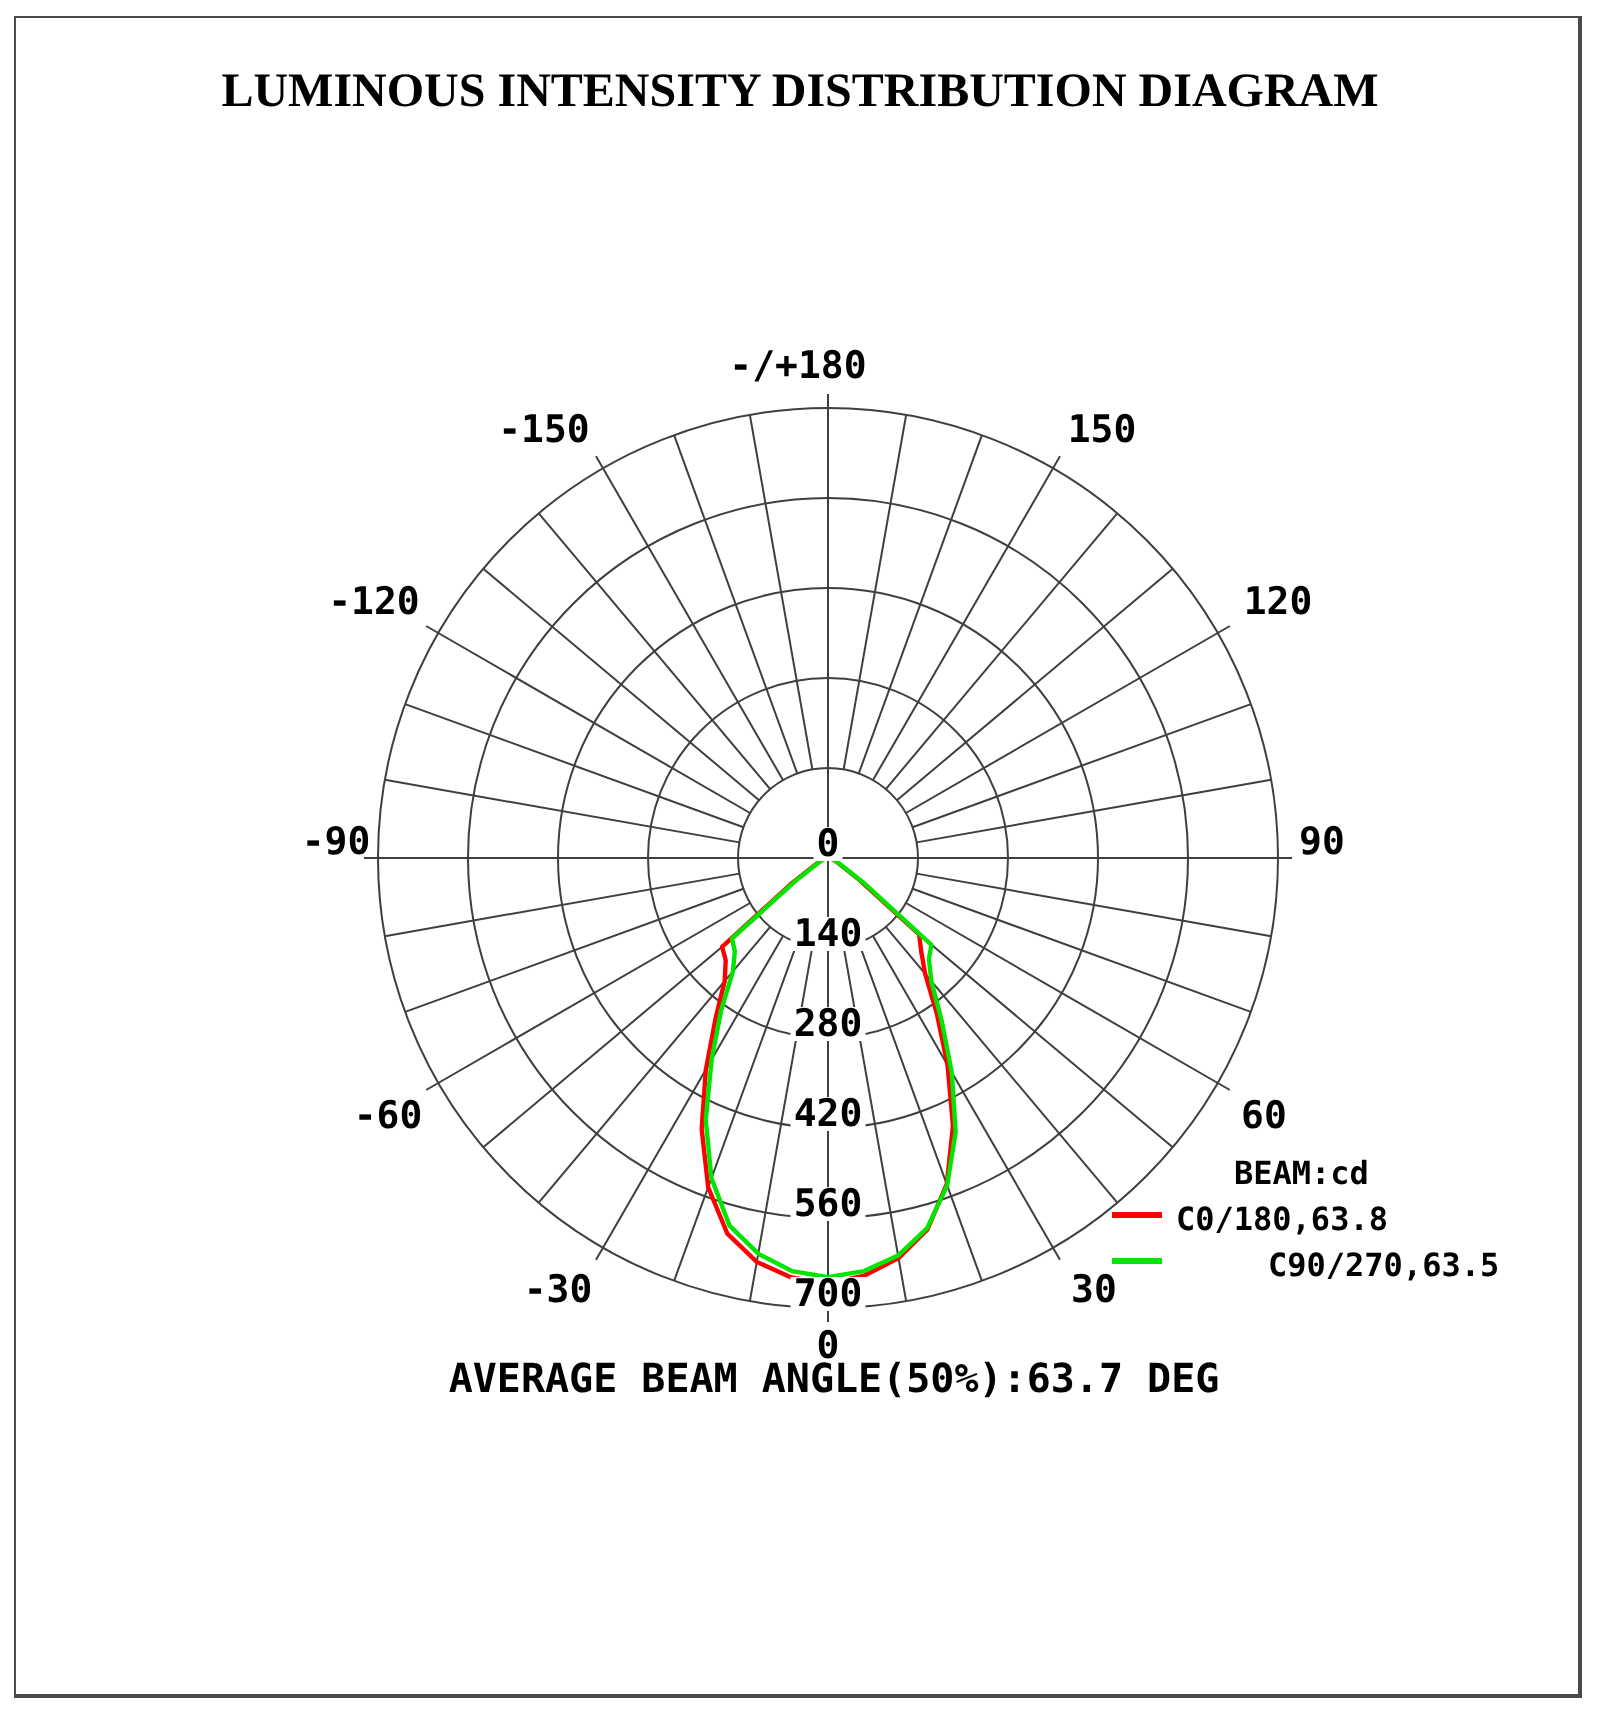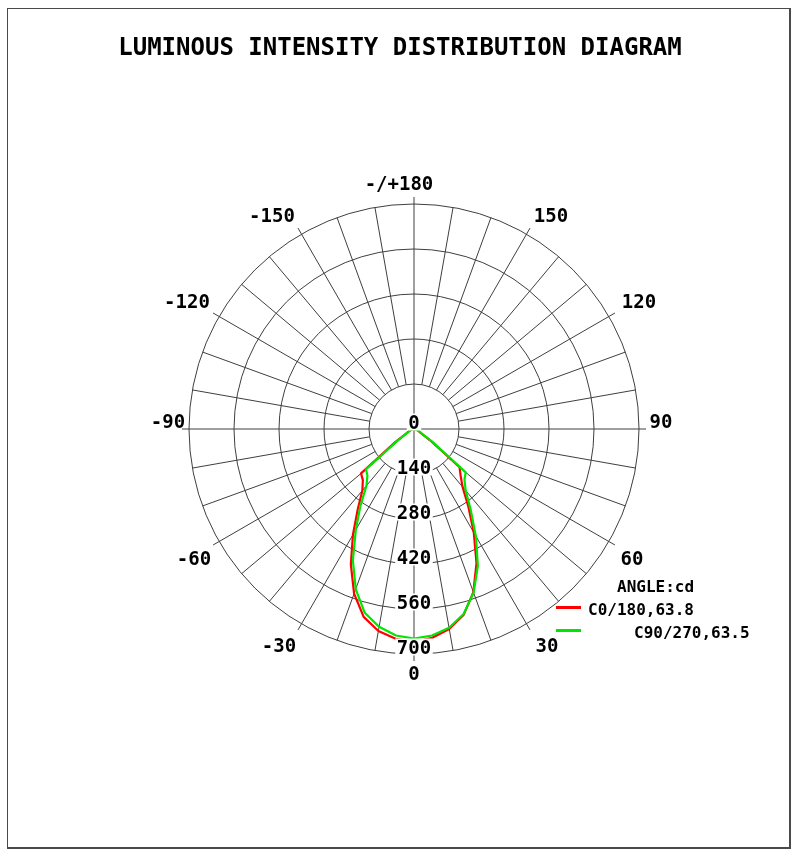--- a/index.html
+++ b/index.html
@@ -9,21 +9,21 @@
     overflow:hidden;
   }
   .frame {
     position:absolute; left:7px; top:8px; width:784px; height:841px;
     box-sizing:border-box;
     border:1px solid #4a4a4a; border-bottom-width:2px; border-right-width:2px;
   }
   .chart-title {
     position:absolute; left:0; top:33px; width:800px;
     text-align:center; font-size:24px; font-weight:bold;
-    letter-spacing:0; white-space:pre;
+    letter-spacing:0; white-space:pre;font-family:Liberation Serif, serif;
   }
   #polar-svg { position:absolute; left:0; top:0; }
   .caption {
     position:absolute; left:35px; top:677px; width:764px;
     text-align:center; font-size:20px; font-weight:bold; white-space:pre;
   }
   .legend-unit {
     position:absolute; left:617px; top:577px;
     font-size:16px; font-weight:bold;
   }
@@ -111,21 +111,22 @@
       <text x="639" y="301" font-family="&quot;DejaVu Sans Mono&quot;, monospace" font-size="19" font-weight="bold" fill="#000000" text-anchor="middle" dominant-baseline="central">120</text>
       <text x="168" y="421" font-family="&quot;DejaVu Sans Mono&quot;, monospace" font-size="19" font-weight="bold" fill="#000000" text-anchor="middle" dominant-baseline="central">-90</text>
       <text x="661" y="421" font-family="&quot;DejaVu Sans Mono&quot;, monospace" font-size="19" font-weight="bold" fill="#000000" text-anchor="middle" dominant-baseline="central">90</text>
       <text x="194" y="558" font-family="&quot;DejaVu Sans Mono&quot;, monospace" font-size="19" font-weight="bold" fill="#000000" text-anchor="middle" dominant-baseline="central">-60</text>
       <text x="632" y="558" font-family="&quot;DejaVu Sans Mono&quot;, monospace" font-size="19" font-weight="bold" fill="#000000" text-anchor="middle" dominant-baseline="central">60</text>
       <text x="279" y="645" font-family="&quot;DejaVu Sans Mono&quot;, monospace" font-size="19" font-weight="bold" fill="#000000" text-anchor="middle" dominant-baseline="central">-30</text>
       <text x="547" y="645" font-family="&quot;DejaVu Sans Mono&quot;, monospace" font-size="19" font-weight="bold" fill="#000000" text-anchor="middle" dominant-baseline="central">30</text>
       <text x="414" y="673" font-family="&quot;DejaVu Sans Mono&quot;, monospace" font-size="19" font-weight="bold" fill="#000000" text-anchor="middle" dominant-baseline="central">0</text>
     </svg>
 
-  <div class="legend-unit">ANGLE:cd</div>
+  <div class="legend-unit">BEAM:cd</div>
 
   <div class="legend-swatch row1" style="background: rgb(255, 0, 0);"></div>
   <div class="legend-label row1">C0/180,63.8</div>
 
   <div class="legend-swatch row2" style="background: rgb(0, 230, 0);"></div>
   <div class="legend-label row2">C90/270,63.5</div>
 
+  <div class="caption">AVERAGE BEAM ANGLE(50%):63.7 DEG</div>
 </div>
 
 </body></html>

